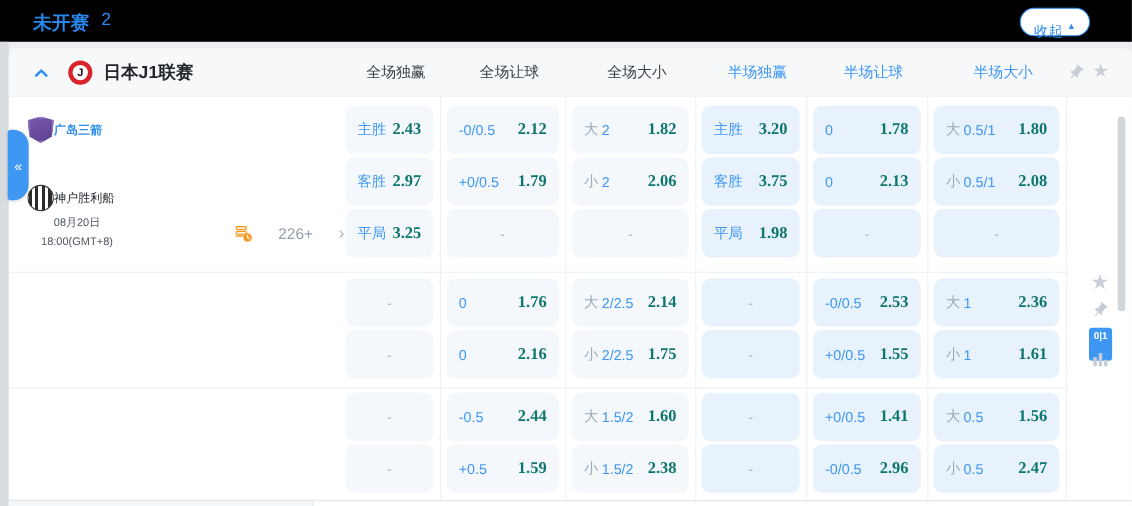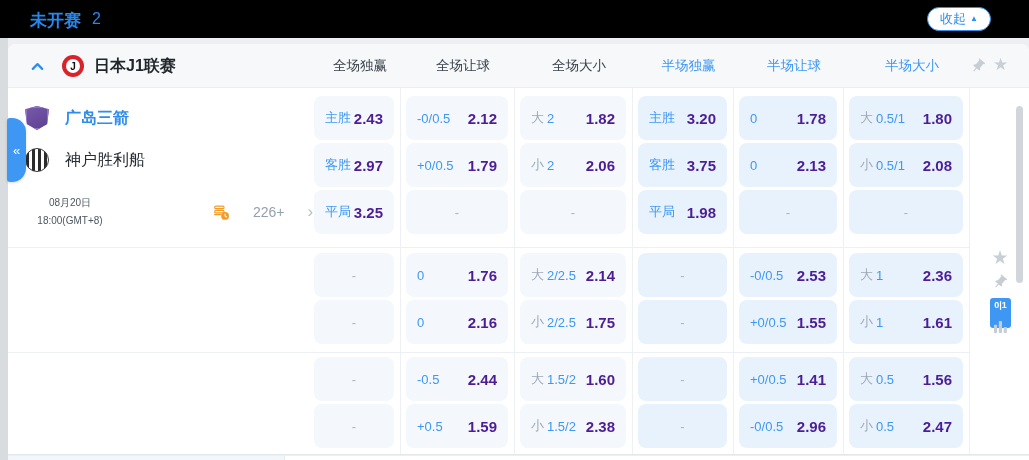--- a/index.html
+++ b/index.html
@@ -4,21 +4,21 @@
 <style>
   * { margin:0; padding:0; box-sizing:border-box; }
   html,body { background:#EDEFF2; }
   body { font-family:"Liberation Sans","DejaVu Sans",sans-serif; }
   .page { position:relative; width:1029px; height:460px; overflow:hidden; background:#EDEFF2; }
 
   
   .topbar { position:absolute; left:0; top:0; width:1029px; height:38px; background:#000000; }
   .status-label { position:absolute; left:30px; top:9px; font-size:17px; font-weight:700; color:#2787EC; }
   .status-count { position:absolute; left:92px; top:10px; font-size:16px; color:#2787EC; }
-  .collapse-pill { position:absolute; right:38px; top:7px; height:24px; padding:0 12px; display:flex; align-items:center; gap:4px;
+  .collapse-pill { position:absolute; right:38px; top:7px; height:24px; padding:12px 12px; display:flex; align-items:flex-start; gap:4px;
       background:#fff; border:1px solid #2E8DED; border-radius:13px; color:#2E8DED; font-size:13px; cursor:pointer;
       font-family:inherit; }
   .collapse-pill .tri { font-size:8px; line-height:1; }
 
   
   .left-strip { position:absolute; left:0; top:38px; width:8px; height:422px; background:#D9DCDF; }
   .expand-tab { position:absolute; left:7px; top:118px; width:19px; height:64px; background:#3E97F3;
       border-radius:3px 14px 14px 3px; color:#fff; font-size:13px; display:flex; align-items:center; justify-content:center;
       cursor:pointer; box-shadow:0 1px 3px rgba(0,0,0,.15); }
 
@@ -42,43 +42,43 @@
   .lh-pin { position:absolute; left:962px; top:14px; width:16px; height:16px; cursor:pointer; }
   .lh-star { position:absolute; left:985px; top:12px; font-size:17px; color:#C9CFD7; cursor:pointer; line-height:1; }
 
   
   .match-area { position:relative; height:366px; }
   .vline { position:absolute; top:0; bottom:0; width:1px; background:#EEF1F4; }
   .hsep { position:absolute; left:0; width:961px; height:1px; background:#EDF0F3; }
 
   
   .team-row { position:absolute; left:0; width:290px; height:44px; display:flex; align-items:center; }
-  .team-row.t1 { top:8px; } .team-row.t2 { top:50px;text-align:center; }
+  .team-row.t1 { top:8px; } .team-row.t2 { top:70px;text-align:center; }
   .crest { width:24px; height:24px; margin-left:17px; flex:none; }
   .crest.home { clip-path:polygon(50% 0,100% 14%,92% 76%,50% 100%,8% 76%,0 14%); background:linear-gradient(150deg,#7A5BB0,#5A3E8C);
       box-shadow:inset 0 0 0 2px #8f74bf; }
   .crest.away { border-radius:50%; background:repeating-linear-gradient(90deg,#2B2B2B 0 3px,#fff 3px 6px); border:1px solid #3a3a3a; }
-  .team-name { margin-left:16px; font-size:16px; }
+  .team-name { margin-left:0; font-size:11px; }
   .team-name.home { color:#2E8DED; font-weight:700; }
   .team-name.away { color:#272C33; }
   .date-block { position:absolute; left:6px; top:106px; width:112px; text-align:center; font-size:10px; color:#4C5661; line-height:18px; }
   .more-markets { position:absolute; left:205px; top:102px; height:44px; display:flex; align-items:center; gap:23px; cursor:pointer; }
   .more-count { font-size:14px; color:#93A0AD; }
   .more-chevron { font-size:17px; color:#B4BFCA; line-height:1; margin-top:-2px; }
 
   
   .odds-grid { position:absolute; left:300px; top:8px; width:661px; }
   .odds-row { display:grid; grid-template-columns:92px 114px 118px 101px 110px 126px; height:44px; margin-bottom:3px; }
   .gspacer1 { height:16px; } .gspacer2 { height:10px; }
   .cell { margin:0 6px; border-radius:8px; display:flex; align-items:center; padding:0 11px; font-size:13px; }
   .cell.ft { background:#F4F8FC; }
   .cell.ht { background:#E8F2FD; }
   .cell .pfx { color:#9CA8B6; margin-right:3px; }
   .cell .lbl { color:#3E97F3; }
-  .cell .val { margin-left:auto; font-size:15px; font-weight:700; color:#4c1d95; }
+  .cell .val { margin-left:auto; font-size:15px; font-weight:700; color:#0f766e;font-family:Liberation Serif, serif; }
   .cell .dash { width:100%; text-align:center; color:#A9B3BF; font-size:13px; }
 
   
   .row-icons { position:absolute; left:975px; width:34px; text-align:center; }
   .ri-star { position:absolute; left:0; top:160px; width:34px; font-size:19px; color:#C9CFD7; cursor:pointer; line-height:1; }
   .ri-pin { position:absolute; left:9px; top:186px; width:16px; height:16px; cursor:pointer; }
   .ri-badge { position:absolute; left:7px; top:210px; width:21px; height:30px; background:#3E97F3; border-radius:3px;
       color:#fff; font-size:9px; font-weight:700; line-height:14px; text-align:center; cursor:pointer; }
   .ri-chart { position:absolute; left:10px; top:231px; width:15px; height:15px; cursor:pointer; }
 

